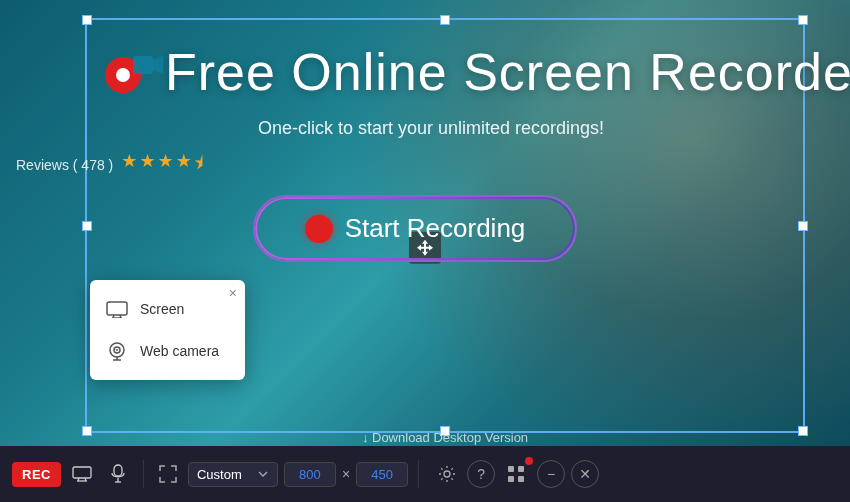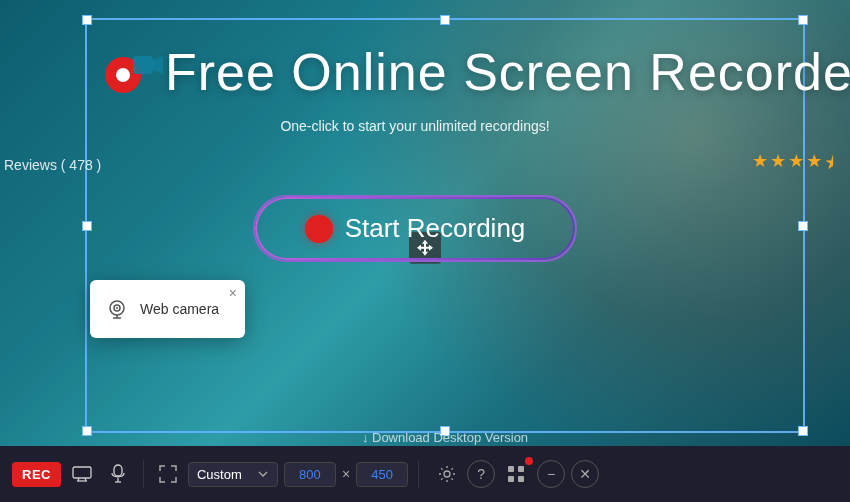--- a/index.html
+++ b/index.html
@@ -129,39 +129,39 @@
       letter-spacing: 1px;
       white-space: nowrap;
       z-index: 20;
       text-shadow: 0 2px 8px rgba(0,0,0,0.3);
     }
 
     
     .subtitle {
       position: absolute;
       top: 118px;
-      left: 0;
+      left: 16px;
       width: 830px;
       text-align: center;
-      font-size: 14px;
+      font-size: 18px;
       color: rgba(255,255,255,0.9);
       z-index: 20;
     }
 
     
     .reviews {
       position: absolute;
       top: 150px;
-      left: 4px;
+      left: 16px;
       width: 830px;
       text-align: center;
       z-index: 20;
       display: flex;
       align-items: center;
-      justify-content: space-between;
+      justify-content: flex-start;
       gap: 8px;
     }
     .reviews-text {
       color: rgba(255,255,255,0.85);
       font-size: 14px;
     }
     .stars {
       display: flex;
       gap: 2px;
     }
@@ -478,20 +478,31 @@
   </button>
 </div>
 
 <div class="download-bar">
   <span>↓ Download Desktop Version</span>
 </div>
 
 <div class="popup-menu">
   <span class="popup-close">×</span>
 
+  <div class="popup-item">
+    <div class="popup-icon">
+      <svg width="22" height="17" viewBox="0 0 22 17" fill="none">
+        <rect x="1" y="1" width="20" height="13" rx="2" stroke="#555" stroke-width="1.5" fill="none"></rect>
+        <line x1="8" y1="14" x2="7" y2="17" stroke="#555" stroke-width="1.5"></line>
+        <line x1="14" y1="14" x2="15" y2="17" stroke="#555" stroke-width="1.5"></line>
+        <line x1="6" y1="17" x2="16" y2="17" stroke="#555" stroke-width="1.5"></line>
+      </svg>
+    </div>
+    <span>Screen</span>
+  </div>
 
   <div class="popup-item">
     <div class="popup-icon">
       <svg width="22" height="22" viewBox="0 0 22 22" fill="none">
         <circle cx="11" cy="10" r="7" stroke="#555" stroke-width="1.5" fill="none"></circle>
         <circle cx="11" cy="10" r="3" stroke="#555" stroke-width="1.5" fill="none"></circle>
         <circle cx="11" cy="10" r="1" fill="#555"></circle>
         <line x1="11" y1="17" x2="11" y2="20" stroke="#555" stroke-width="1.5"></line>
         <line x1="7" y1="20" x2="15" y2="20" stroke="#555" stroke-width="1.5"></line>
       </svg>

